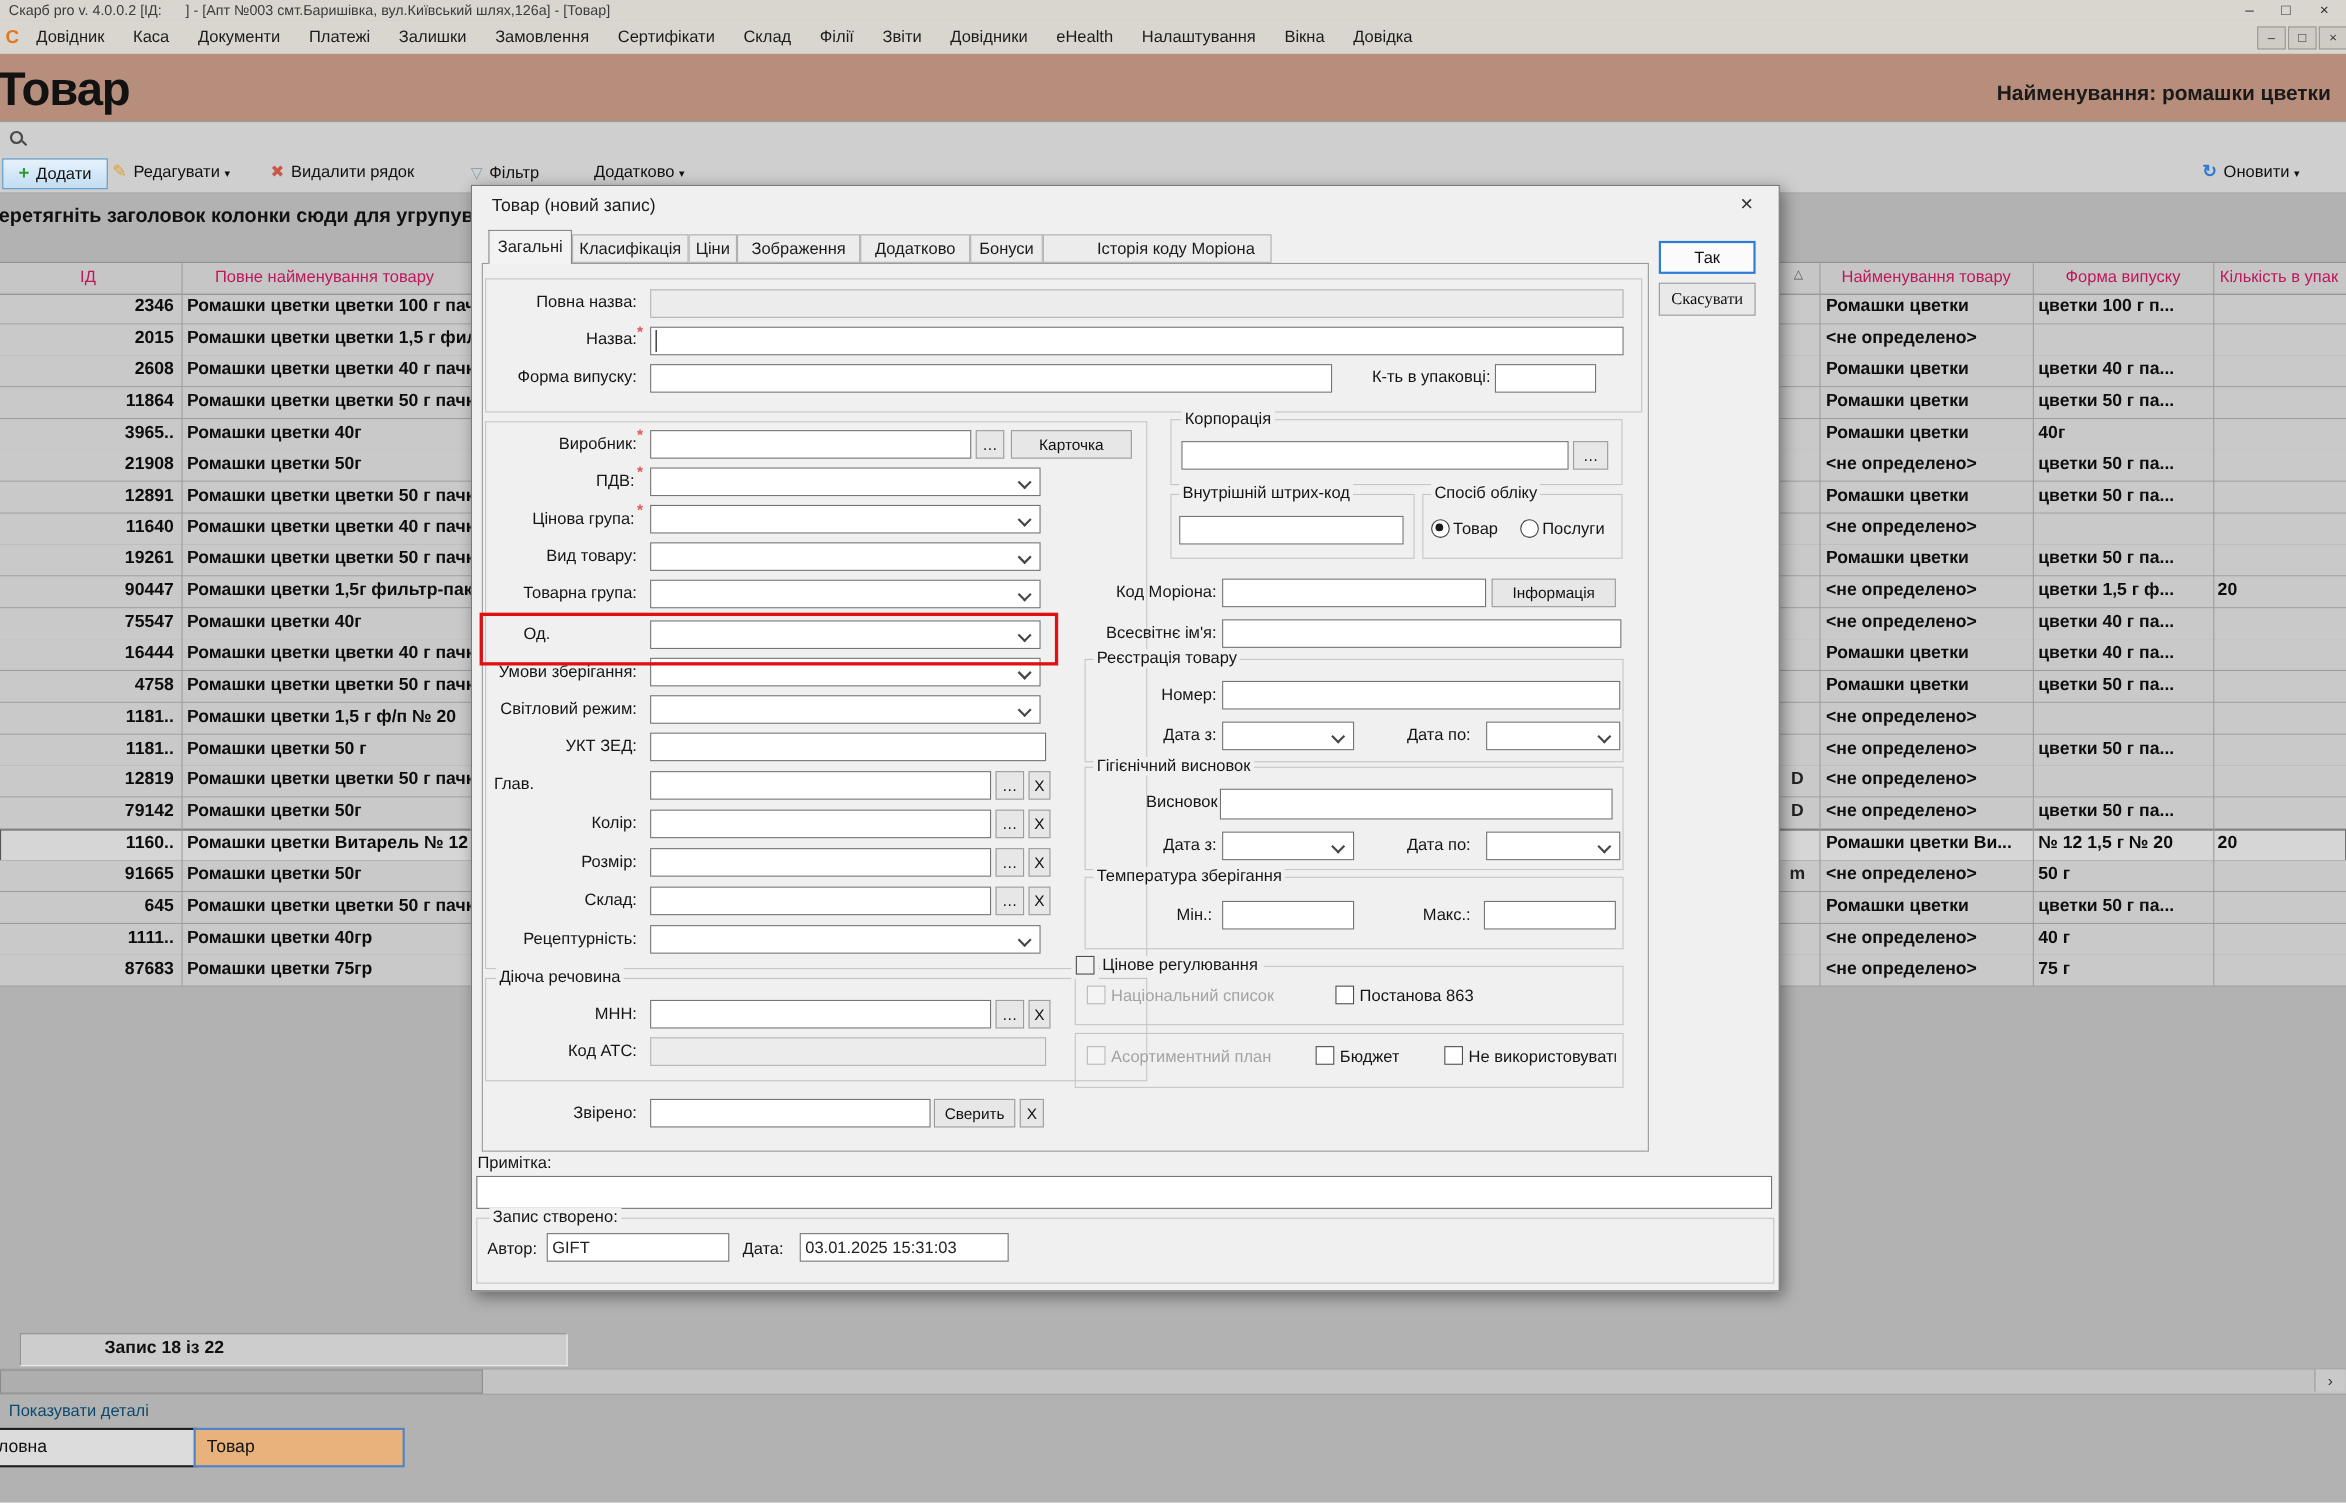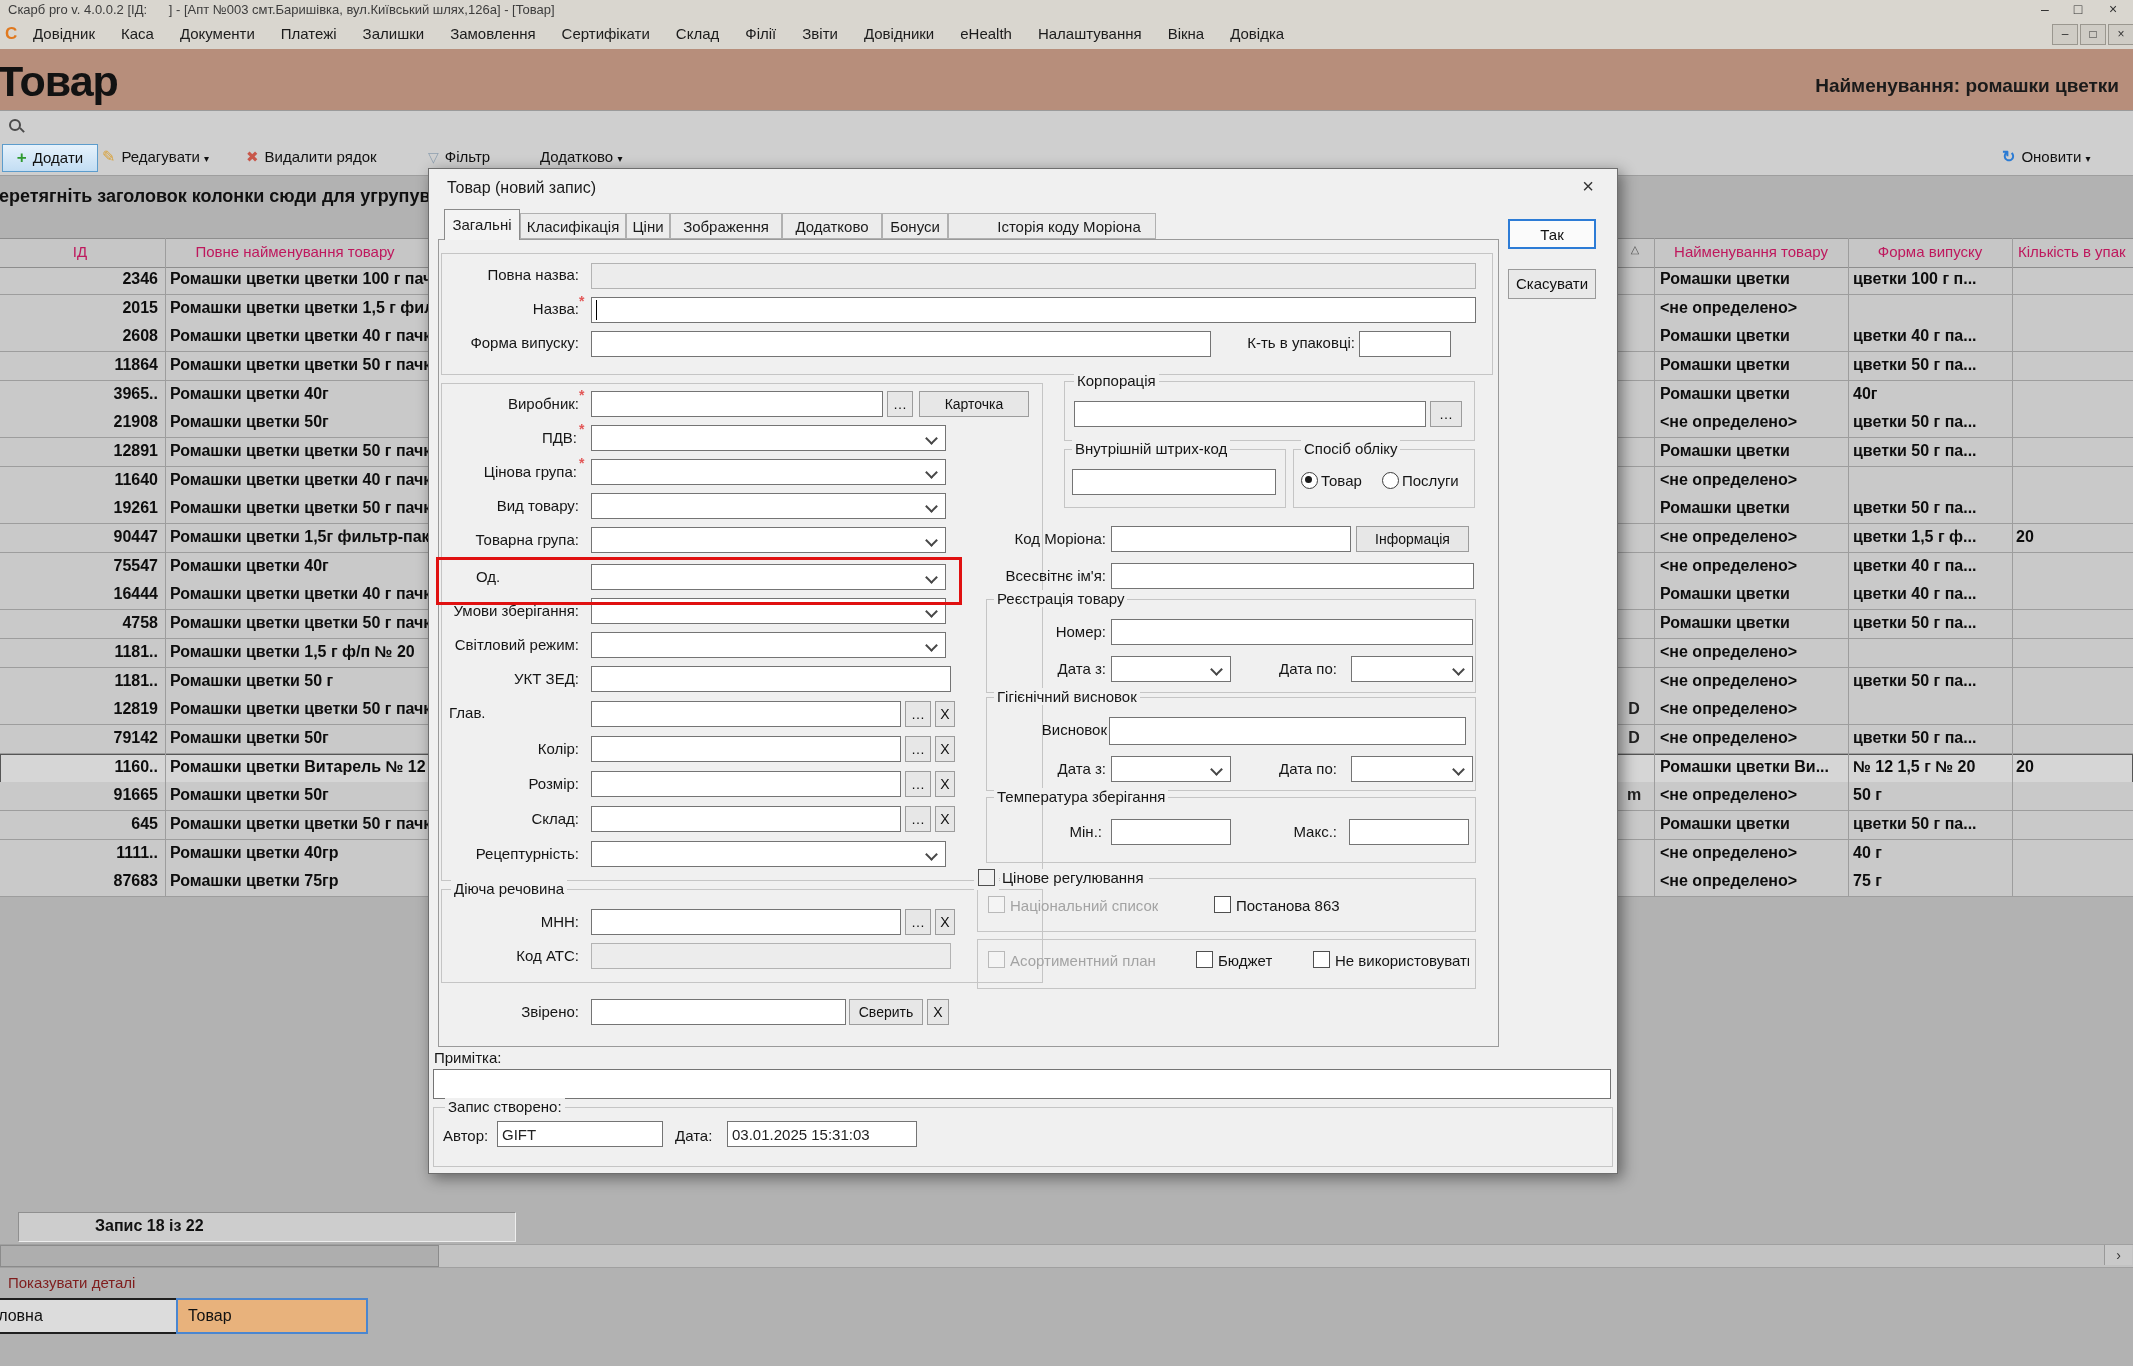--- a/index.html
+++ b/index.html
@@ -48,21 +48,21 @@
   .c-q{left:2016px;width:112px;}
   
   #record-panel{position:absolute;left:18px;top:1212px;width:496px;height:28px;background:#cdcdcd;
                 border-top:1px solid #8f8f8f;border-left:1px solid #8f8f8f;border-right:1px solid #eee;border-bottom:1px solid #eee;}
   #record-panel span{position:absolute;left:76px;top:4px;font-size:16px;font-weight:bold;}
   #hscroll{position:absolute;left:0;top:1244px;width:2133px;height:22px;background:#c3c3c3;
            border-top:1px solid #a0a0a0;border-bottom:1px solid #a0a0a0;}
   #hthumb{position:absolute;left:0;top:0;width:437px;height:20px;background:#aeaeae;border:1px solid #8b8b8b;}
   #harrow{position:absolute;left:2104px;top:0;width:27px;height:20px;background:#c9c9c9;border-left:1px solid #999;
           text-align:center;font-size:14px;line-height:20px;color:#333;}
-  #show-details{position:absolute;left:8px;top:1274px;font-size:15px;color:#7f1d1d;}
+  #show-details{position:absolute;left:8px;top:1274px;font-size:15px;color:#0c4a6e;}
   .btab{position:absolute;top:1298px;height:32px;font-size:16px;line-height:32px;white-space:nowrap;overflow:hidden;}
   #tab-main{left:-30px;width:196px;background:#dcdcdc;border:2px solid #1f1f1f;padding-left:10px;}
   #tab-tovar{left:176px;width:178px;background:#e8b27c;border:2px solid #4a86d0;padding-left:10px;}
   #statusbar{position:absolute;left:0;top:1336px;width:2133px;height:30px;background:#d9d6cf;border-top:1px solid #8e8e8e;}
   .sbt{position:absolute;top:7px;font-size:14px;color:#1d1d1d;white-space:nowrap;}
   .sbsep{position:absolute;top:3px;width:1px;height:24px;background:#a3a099;}
   .person{position:absolute;left:322px;top:6px;width:15px;height:17px;}
   .person::before{content:"";position:absolute;left:4px;top:0;width:7px;height:7px;border-radius:50%;background:#5a55c8;}
   .person::after{content:"";position:absolute;left:0;top:8px;width:15px;height:8px;border-radius:7px 7px 0 0;background:#5a55c8;}
   .cash{position:absolute;left:652px;top:7px;width:17px;height:14px;background:#93a0b5;border:1px solid #5a6478;border-radius:2px;}
@@ -87,22 +87,22 @@
   .cb{position:absolute;width:15px;height:15px;background:#fff;border:1px solid #4f4f4f;}
   .cb.dis{border-color:#b9b9b9;background:#f4f4f4;}
   .cblab{position:absolute;font-size:15px;color:#151515;white-space:nowrap;overflow:hidden;}
   .cblab.dis{color:#a3a3a3;}
   .rb{position:absolute;width:15px;height:15px;border:1px solid #3d3d3d;border-radius:50%;background:#fff;}
   .rb.sel::after{content:"";position:absolute;left:3px;top:3px;width:7px;height:7px;border-radius:50%;background:#1b1b1b;}
   .req{position:absolute;color:#e25757;font-size:14px;font-weight:bold;}
   #od-highlight{position:absolute;left:7px;top:602px;width:520px;height:42px;border:3px solid #e01010;z-index:5;}
   #ok-btn{position:absolute;left:1079px;top:50px;width:88px;height:30px;background:#fbfbfb;border:2px solid #2d7cd6;
           text-align:center;font-size:15px;line-height:27px;box-sizing:border-box;}
-  #cancel-btn{position:absolute;left:1079px;top:100px;width:88px;height:30px;background:#e9e9e9;border:1px solid #9a9a9a;
-          text-align:center;font-size:15px;line-height:28px;box-sizing:border-box;}
+  #cancel-btn{position:absolute;left:1079px;top:88px;width:88px;height:30px;background:#e9e9e9;border:1px solid #9a9a9a;
+          text-align:center;font-size:15px;line-height:28px;box-sizing:border-box;font-family:Liberation Serif, serif;}
   .tcaret{position:absolute;left:166px;top:345px;width:1px;height:20px;background:#000;}
   input.fld{font-family:"Liberation Sans",sans-serif;font-size:15px;color:#222;padding:0 4px;outline:none;}
 </style>
 </head>
 <body>
 
 <div id="screen">
 
   <div id="titlebar">
     <span class="t">Скарб pro v. 4.0.0.2 [ІД:      ] - [Апт №003 смт.Баришівка, вул.Київський шлях,126а] - [Товар]</span>

